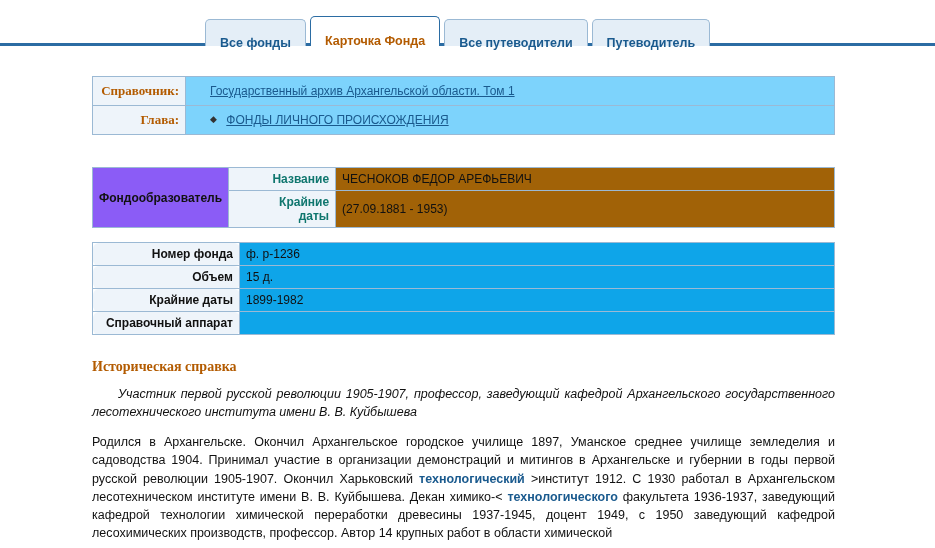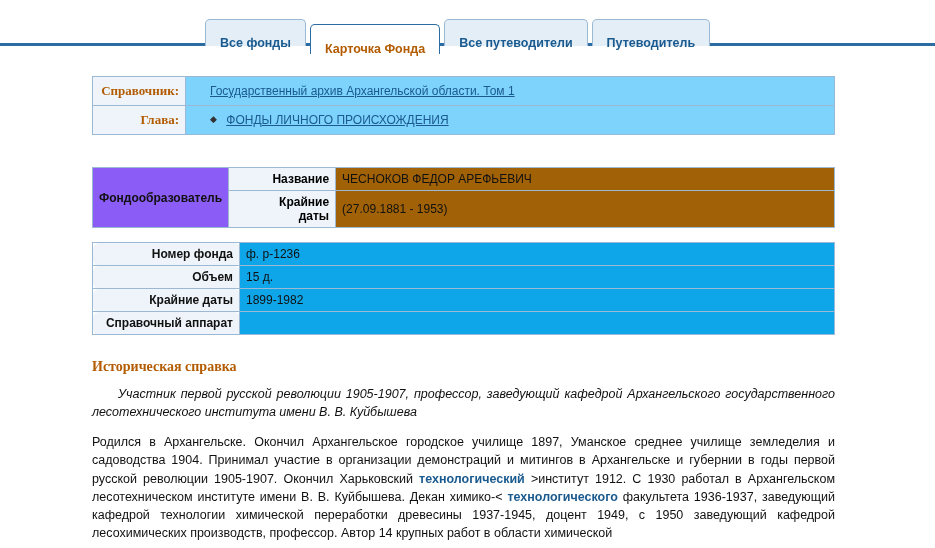--- a/index.html
+++ b/index.html
@@ -42,21 +42,21 @@
     white-space: nowrap;
     position: relative;
     top: 3px;
   }
   .tab.active {
     background: #ffffff;
     color: #b35b00;
     border-color: #2b6ca3;
     height: 30px;
     line-height: 29px;
-    top: 11px;
+    top: 3px;
     z-index: 3;
   }
 
   
   .querystrip {
     position: relative;
     height: 26px;
     padding: 4px 10px 0 20px;
     font-size: 12px;
     color: #333;
@@ -151,21 +151,21 @@
     font-weight: bold;
     background: #8b5cf6;
     color: #111;
     font-size: 12px;
   }
   .fondblock td.rlbl {
     width: 107px;
     text-align: right;
     font-weight: bold;
     background: #eef4fa;
-    color: #000000;
+    color: #0f766e;
     font-size: 12px;
   }
   .fondblock td.val {
     background: #a16207;
     color: #111;
   }
   .fondblock td.val.tall { height: 32px; }
 
   
   .propblock { margin-top: 14px; }

